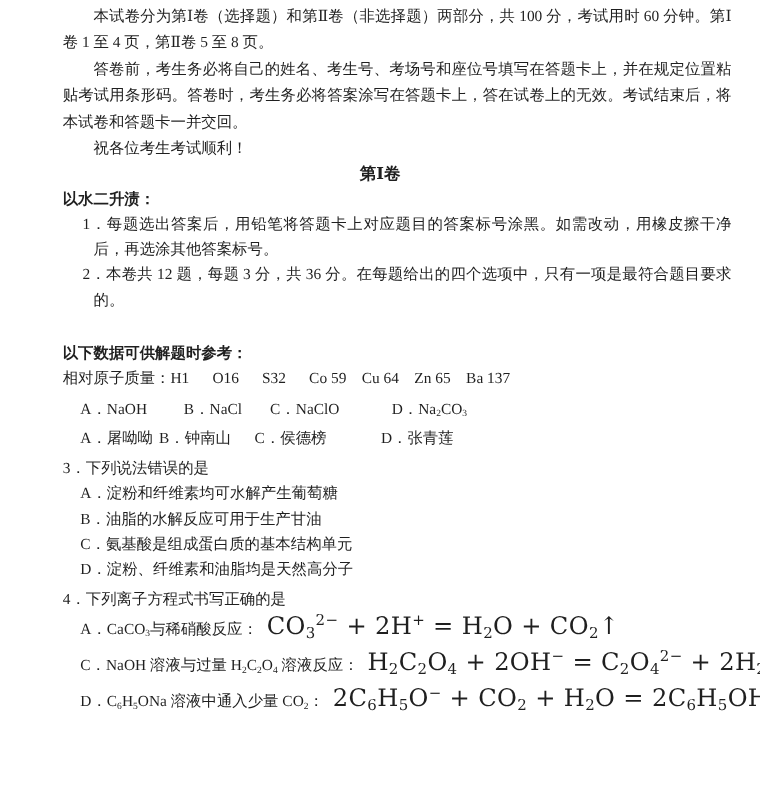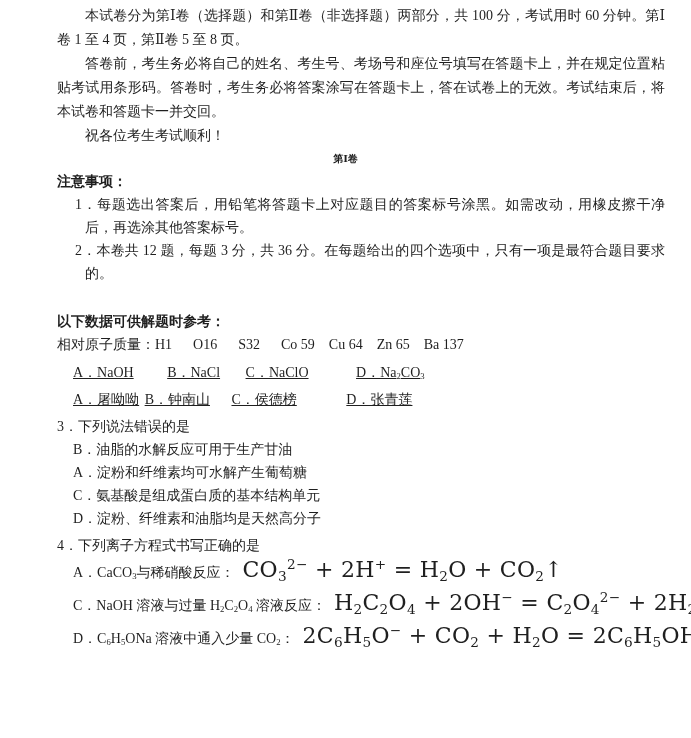--- a/index.html
+++ b/index.html
@@ -6,33 +6,33 @@
   body{
     width:691px;height:738px;overflow:hidden;
     font-family:"Liberation Serif","DejaVu Serif",serif;
     color:#1f1f1f;font-size:14px;
   }
   .page{padding:4px 26px 0 57px;width:608px;}
   .para{line-height:24px;text-align:justify;text-indent:28px;margin:0;}
   .wish{line-height:24px;text-indent:28px;margin:0;}
   .part-title{
     margin:0 -26px 0 -57px;   
-    text-align:center;font-weight:bold;font-size:10px;line-height:22px;
+    text-align:center;font-weight:bold;font-size:15px;line-height:22px;
   }
   .notice-heading{font-weight:bold;line-height:23px;margin:0;}
   .notice-item{
     margin-left:18px;padding-left:10px;text-indent:-10px;
     line-height:23px;text-align:justify;
   }
   .data-heading{font-weight:bold;line-height:22px;margin:26px 0 0 0;}
   .masses{line-height:24px;white-space:pre-wrap;margin:0;}
   .question{margin-top:4px;}
   .qstem{line-height:23px;padding-left:17px;text-indent:-17px;text-align:justify;margin:0;}
   .optrow{margin-left:16px;line-height:23px;white-space:nowrap;}
-  .optrow .opt{display:inline-block;text-decoration:underline;}
+  .optrow .opt{display:inline-block;}
   .q1-opts .opt:nth-child(2){margin-left:30px;}
   .q1-opts .opt:nth-child(3){margin-left:22px;}
   .q1-opts .opt:nth-child(4){margin-left:44px;}
   .q2-opts .opt:nth-child(2){margin-left:2px;}
   .q2-opts .opt:nth-child(3){margin-left:18px;}
   .q2-opts .opt:nth-child(4){margin-left:46px;}
   .optblock{margin-left:16px;line-height:23px;}
   .q4opt{margin-left:16px;line-height:26px;margin-bottom:4px;white-space:nowrap;}
   .eq{
     font-family:"DejaVu Serif","Liberation Serif",serif;
@@ -46,21 +46,21 @@
 <body>
 
 <div class="page">
 
   <p class="para">本试卷分为第Ⅰ卷（选择题）和第Ⅱ卷（非选择题）两部分，共 100 分，考试用时 60 分钟。第Ⅰ卷 1 至 4 页，第Ⅱ卷 5 至 8 页。</p>
   <p class="para">答卷前，考生务必将自己的姓名、考生号、考场号和座位号填写在答题卡上，并在规定位置粘贴考试用条形码。答卷时，考生务必将答案涂写在答题卡上，答在试卷上的无效。考试结束后，将本试卷和答题卡一并交回。</p>
   <p class="wish">祝各位考生考试顺利！</p>
 
   <div class="part-title">第Ⅰ卷</div>
 
-  <div class="notice-heading">注意事项：</div>
+  <div class="notice-heading">以水二升渍：</div>
   <div class="notice-item">1．每题选出答案后，用铅笔将答题卡上对应题目的答案标号涂黑。如需改动，用橡皮擦干净后，再选涂其他答案标号。</div>
   <div class="notice-item">2．本卷共 12 题，每题 3 分，共 36 分。在每题给出的四个选项中，只有一项是最符合题目要求的。</div>
 
   <div class="data-heading">以下数据可供解题时参考：</div>
   <div class="masses">相对原子质量：H1      O16      S32      Co 59    Cu 64    Zn 65    Ba 137</div>
 
   <div class="question">
     <div class="optrow q1-opts">
       <span class="opt">A．NaOH</span>
       <span class="opt">B．NaCl</span>
@@ -73,22 +73,22 @@
     <div class="optrow q2-opts">
       <span class="opt">A．屠呦呦</span>
       <span class="opt">B．钟南山</span>
       <span class="opt">C．侯德榜</span>
       <span class="opt">D．张青莲</span>
     </div>
   </div>
 
   <div class="question">
     <p class="qstem">3．下列说法错误的是</p>
+    <div class="optblock">A．淀粉和纤维素均可水解产生葡萄糖</div>
     <div class="optblock">B．油脂的水解反应可用于生产甘油</div>
-    <div class="optblock">A．淀粉和纤维素均可水解产生葡萄糖</div>
     <div class="optblock">C．氨基酸是组成蛋白质的基本结构单元</div>
     <div class="optblock">D．淀粉、纤维素和油脂均是天然高分子</div>
   </div>
 
   <div class="question">
     <p class="qstem">4．下列离子方程式书写正确的是</p>
     <div class="q4opt">
       <span class="q4label">A．CaCO<sub>3</sub>与稀硝酸反应：</span><span class="eq">CO<sub>3</sub><sup>2−</sup> + 2H<sup>+</sup> = H<sub>2</sub>O + CO<sub>2</sub>↑</span>
     </div>
     <div class="q4opt">

